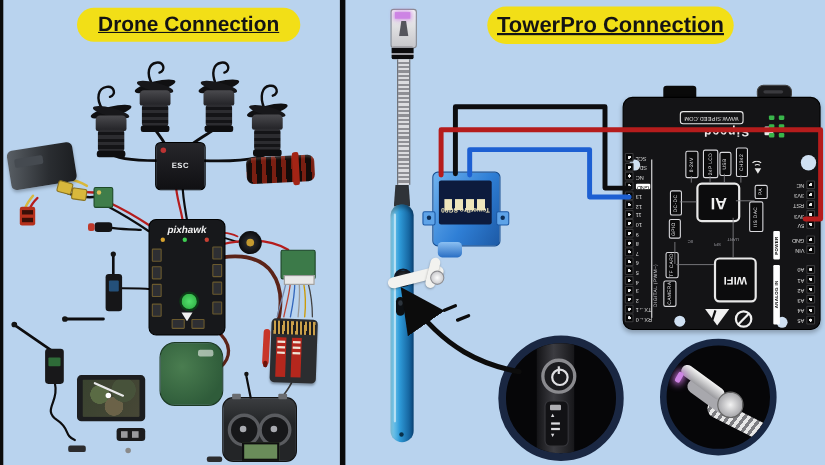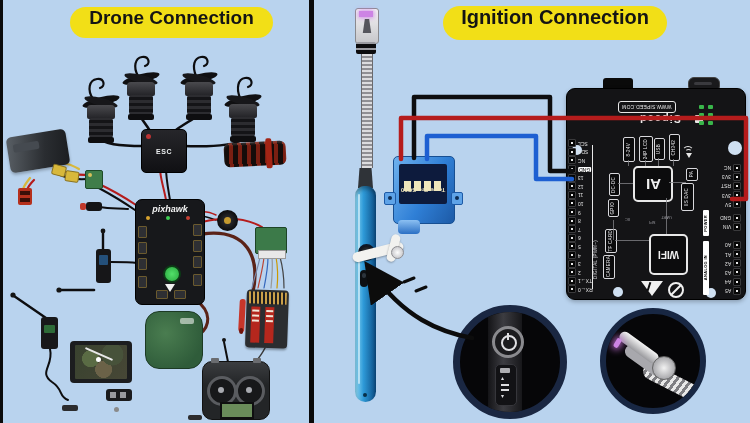--- a/index.html
+++ b/index.html
@@ -3,21 +3,21 @@
 <meta charset="utf-8">
 <style>
   html,body{margin:0;padding:0;}
   body{width:750px;height:423px;position:relative;overflow:hidden;background:var(--bg,#b9d3ee);
        font-family:"Liberation Sans",sans-serif;}
   .abs{position:absolute;}
   
   #left-edge{left:0;top:0;width:3px;height:423px;background:#0b0b0b;}
   #divider{left:309px;top:0;width:5px;height:423px;background:var(--divider,#0a0a0a);}
   .banner{background:var(--banner_bg,#f2df17);color:var(--banner_text,#141414);font-weight:bold;
-          display:flex;align-items:flex-start;justify-content:center;border-radius:17px;z-index:6;}
+          display:flex;align-items:center;justify-content:center;border-radius:17px;z-index:6;text-decoration:underline;}
   #banner-l{left:70px;top:7px;width:203px;height:31px;font-size:19px;}
   #banner-r{left:443px;top:6px;width:224px;height:34px;font-size:20px;}
   svg{position:absolute;left:0;top:0;pointer-events:none;}
   #svgL{z-index:1;} #svgR{z-index:3;} #svgA{z-index:5;}
   .comp{position:absolute;z-index:2;}
   
   .motor{width:34px;height:48px;}
   .prop{position:absolute;top:2px;left:-2px;width:38px;height:9px;background:#101012;border-radius:50%;transform:rotate(-14deg);}
   .prop2{position:absolute;top:3px;left:0px;width:34px;height:8px;background:#17171a;border-radius:50%;transform:rotate(14deg);}
   .bell{position:absolute;top:10px;left:3px;width:28px;height:14px;background:linear-gradient(#4a4a4e,#222226);border-radius:4px 4px 2px 2px;}
@@ -206,21 +206,21 @@
 </style>
 </head>
 <body>
 
 <div class="abs" id="left-edge"></div>
 <div class="abs" id="divider"></div>
 <div class="abs banner" id="banner-l">
   <span>Drone Connection</span>
 </div>
 <div class="abs banner" id="banner-r">
-  <span>Ignition Connection</span>
+  <span>TowerPro Connection</span>
 </div>
 
 <svg id="svgL" width="750" height="423" viewBox="0 0 750 423">
   <g fill="none" stroke-linecap="round" stroke-linejoin="round">
     <g class="wblk" stroke-width="2.2">
       <path d="M93 99 C87 90 89 80 97 79 C104 78 106 86 100 88"></path>
       <path d="M138 76 C133 67 135 58 142 57 C149 56 151 64 145 66"></path>
       <path d="M196 76 C192 66 194 58 201 57 C208 56 210 64 204 66"></path>
       <path d="M240 98 C236 88 238 79 245 78 C252 77 254 85 248 87"></path>
     </g>

